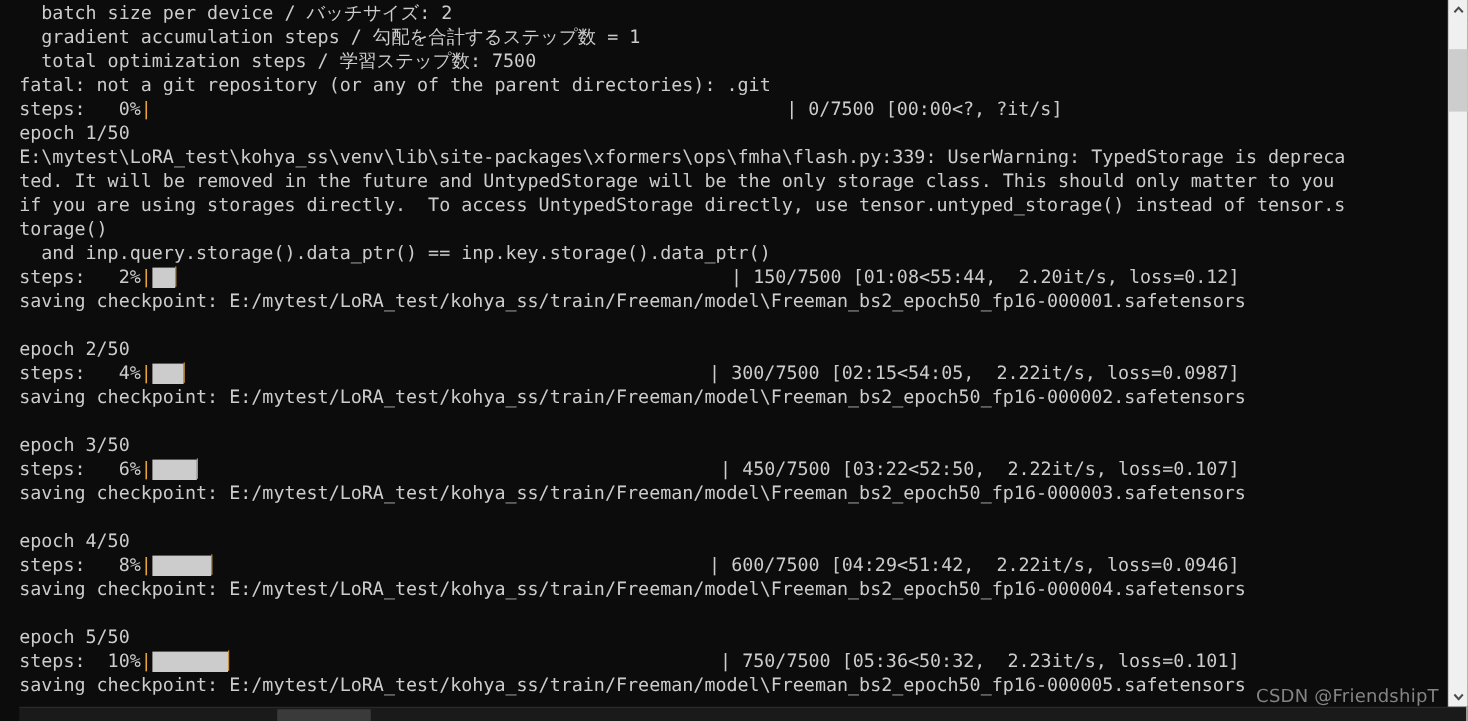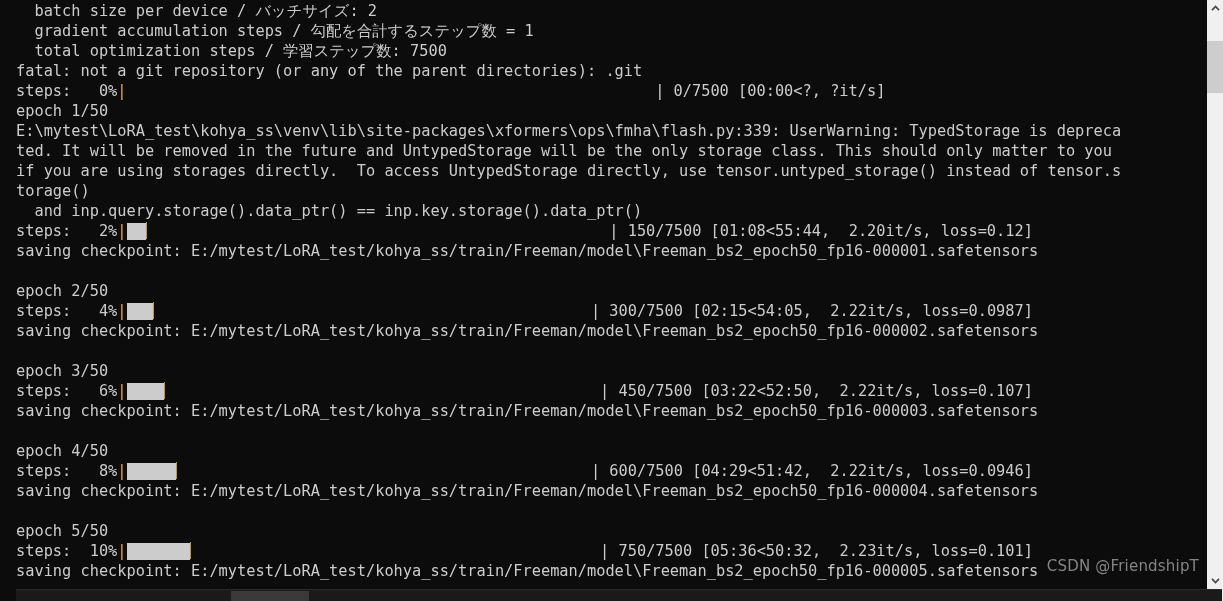--- a/index.html
+++ b/index.html
@@ -125,21 +125,21 @@
     bottom: 0;
     width: 17px;
     height: 12px;
     background: #f0f0f0;
   }
 
   
   .watermark {
     position: absolute;
     right: 24px;
-    bottom: 26px;
+    bottom: 12px;
     font-family: "DejaVu Sans", "Liberation Sans", sans-serif;
     font-size: 15px;
     color: #9a9a9a;
     opacity: 0.85;
     pointer-events: none;
     letter-spacing: 0.2px;
   }
 </style>
 </head>
 <body>

